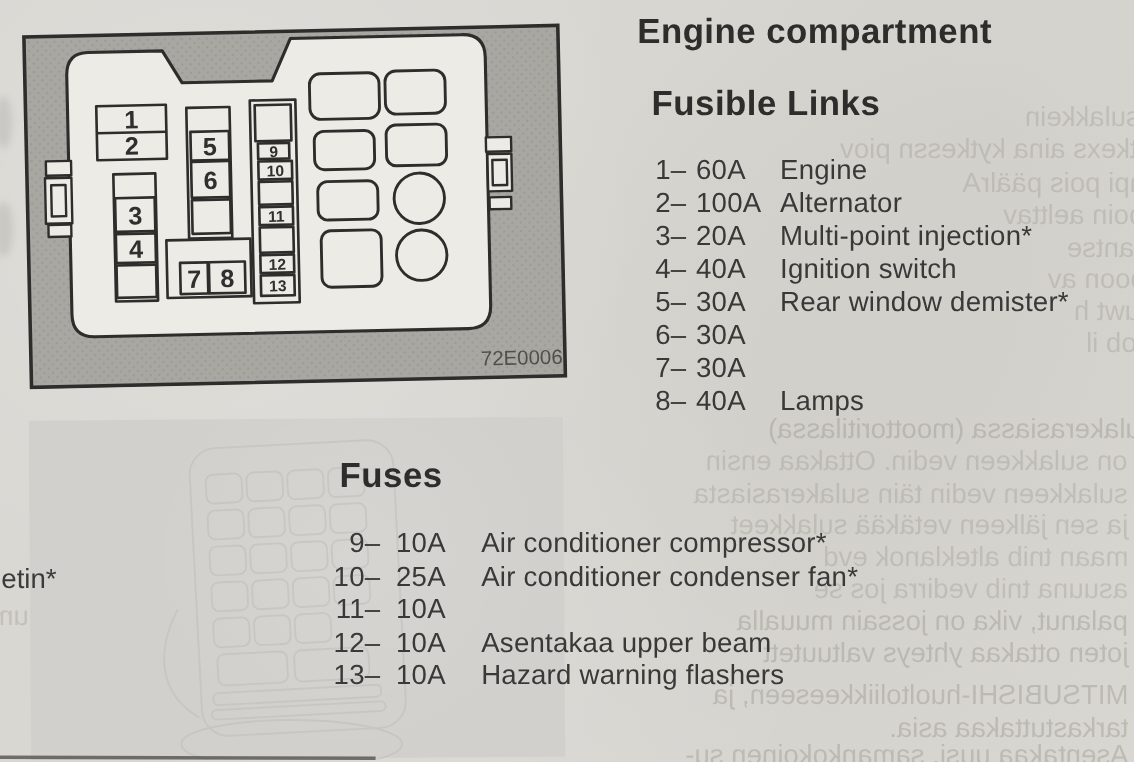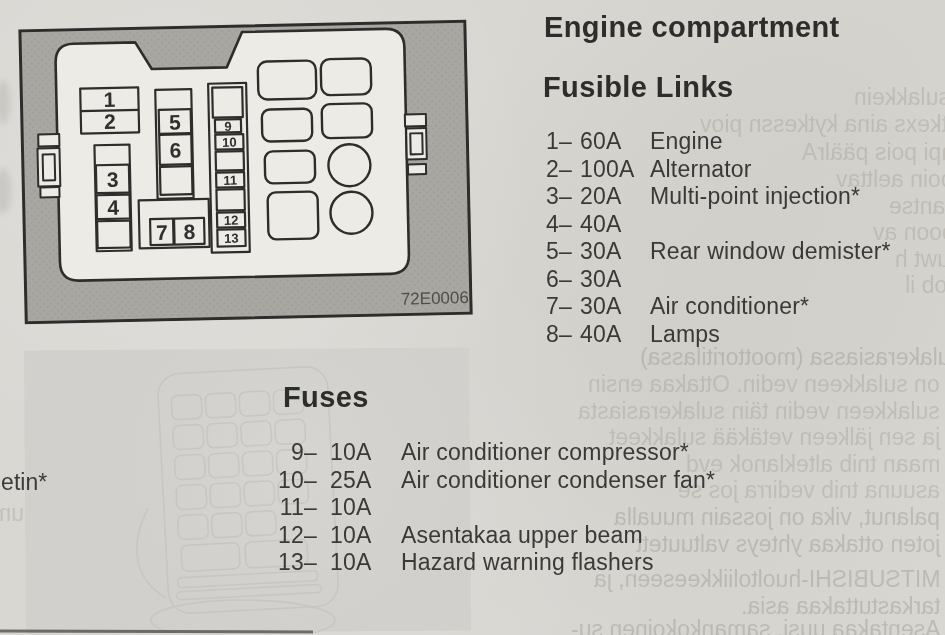--- a/index.html
+++ b/index.html
@@ -190,21 +190,21 @@
       <text x="168" y="218" font-size="21">8</text>
       <text x="209" y="110.5" font-size="13">9</text>
       <text x="210" y="126.5" font-size="13">10</text>
       <text x="210" y="164.5" font-size="13">11</text>
       <text x="210" y="204.5" font-size="13">12</text>
       <text x="210" y="222.5" font-size="13">13</text>
     </g>
     <text x="446" y="288" font-size="17" fill="#504f4a" text-anchor="end" font-family="Liberation Sans, DejaVu Sans, sans-serif">72E0006</text>
   </svg>
 
-  <div class="abs h-title" style="left:544px;top:11px;text-align:center;">Engine compartment</div>
+  <div class="abs h-title" style="left:531px;top:11px;text-align:center;">Engine compartment</div>
   <div class="abs h-title" style="left:531px;top:71px;margin-left:12px;">Fusible Links</div>
 
   <div class="abs list" style="left:531px;top:128px;width:414px;">
     <div class="row row-fl">
         <span class="num">1–</span>
         <span>60A</span>
         <span>Engine</span>
       </div>
     <div class="row row-fl">
         <span class="num">2–</span>
@@ -212,34 +212,34 @@
         <span>Alternator</span>
       </div>
     <div class="row row-fl">
         <span class="num">3–</span>
         <span>20A</span>
         <span>Multi-point injection*</span>
       </div>
     <div class="row row-fl">
         <span class="num">4–</span>
         <span>40A</span>
+        <span>Ignition switch</span>
       </div>
     <div class="row row-fl">
         <span class="num">5–</span>
         <span>30A</span>
         <span>Rear window demister*</span>
       </div>
     <div class="row row-fl">
         <span class="num">6–</span>
         <span>30A</span>
       </div>
     <div class="row row-fl">
         <span class="num">7–</span>
         <span>30A</span>
-        <span>Air conditioner*</span>
       </div>
     <div class="row row-fl">
         <span class="num">8–</span>
         <span>40A</span>
         <span>Lamps</span>
       </div>
   </div>
 
   <div class="abs h-title" style="left:283px;top:381px;">Fuses</div>
   <div class="abs list" style="left:255px;top:439px;width:500px;">

